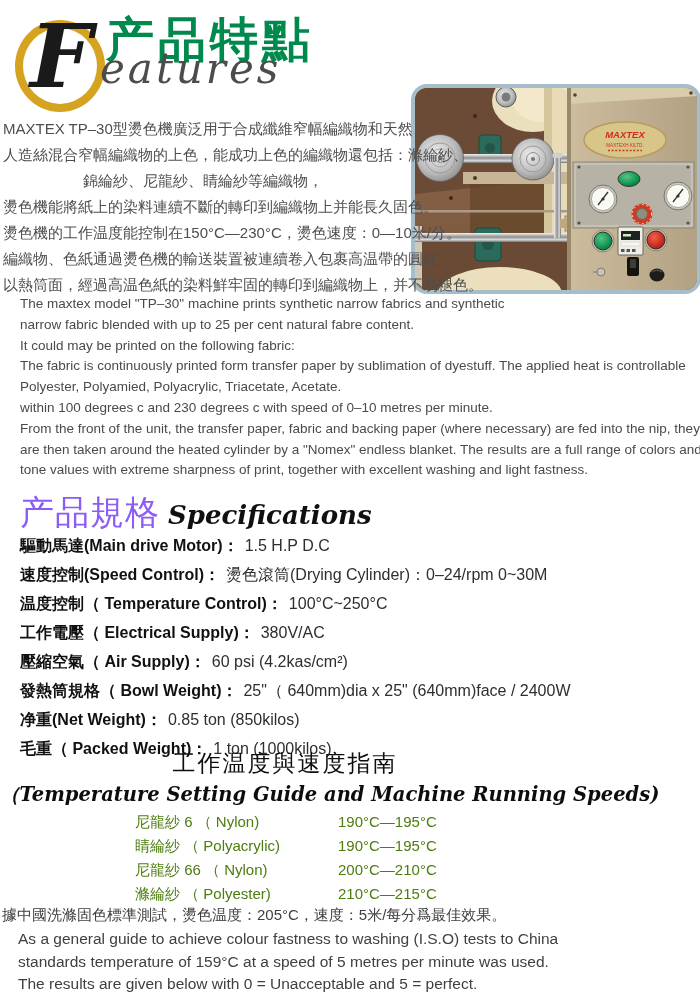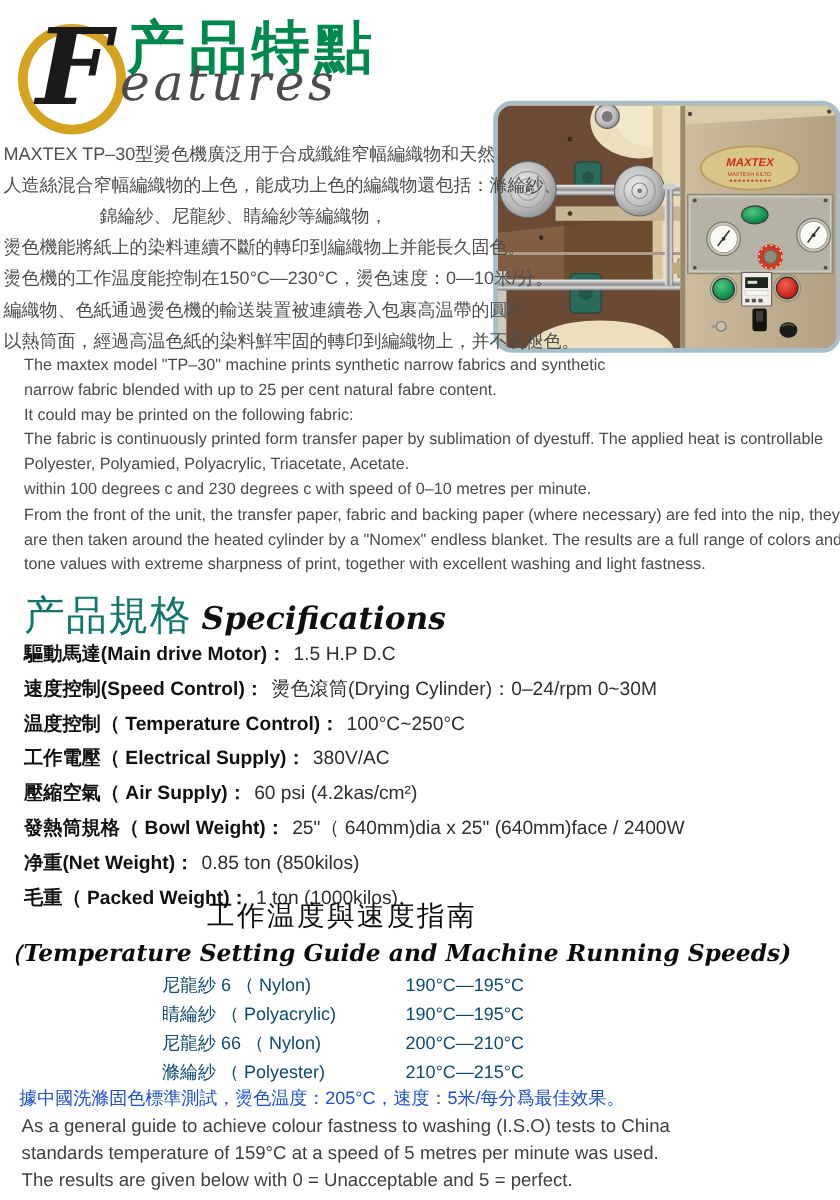--- a/index.html
+++ b/index.html
@@ -20,41 +20,41 @@
          border-radius:16px;overflow:hidden;background:#fdba74;}
 
   
   .intro-cn{position:absolute;left:3px;top:116px;width:400px;text-align:center;}
   .intro-cn .cn-line{height:26px;line-height:26px;font-size:15px;color:#4e4e4e;white-space:nowrap;}
   .intro-en{position:absolute;left:20px;top:294px;width:672px;}
   .intro-en .en-line{height:20.8px;line-height:20.8px;font-size:13.5px;color:#4a4a4a;white-space:nowrap;}
 
   
   .spec-head{position:absolute;left:20px;top:490px;white-space:nowrap;}
-  .spec-head-cn{font-size:34px;color:#0f766e;font-weight:500;letter-spacing:1px;font-family:Liberation Serif, serif;}
+  .spec-head-cn{font-size:34px;color:#8b5cf6;font-weight:500;letter-spacing:1px;font-family:Liberation Serif, serif;}
   .spec-head-en{font-family:"DejaVu Serif","Liberation Serif",serif;font-style:italic;font-weight:bold;
                 font-size:26px;color:#101010;margin-left:8px;}
   .spec-list{position:absolute;left:20px;top:531px;width:660px;}
   .spec-line{height:29px;line-height:29px;font-size:16px;white-space:nowrap;}
   .spec-label{font-weight:bold;color:#111;}
   .spec-value{color:#2e2e2e;margin-left:6px;}
 
   
   .guide-title-cn{position:absolute;left:0;top:748px;width:570px;text-align:center;
                   font-size:23px;font-weight:500;color:#0d0d0d;letter-spacing:2px;}
   .guide-title-en{position:absolute;left:0;top:781px;width:570px;text-align:center;
                   font-family:"DejaVu Serif","Liberation Serif",serif;font-style:italic;font-weight:bold;
                   font-size:19.5px;color:#0d0d0d;white-space:nowrap;}
   .guide-table{position:absolute;left:0;top:810px;width:570px;}
-  .guide-row{position:relative;height:24px;line-height:24px;font-size:15px;color:#0c4a6e;}
+  .guide-row{position:relative;height:24px;line-height:24px;font-size:15px;color:#4d7c0f;}
   .guide-fabric{position:absolute;left:135px;white-space:nowrap;}
   .guide-temp{position:absolute;left:338px;white-space:nowrap;}
 
   
-  .note-cn{position:absolute;left:16px;top:906px;font-size:15px;color:#1d4ed8;white-space:nowrap;}
+  .note-cn{position:absolute;left:2px;top:906px;font-size:15px;color:#404040;white-space:nowrap;}
   .note-en{position:absolute;left:18px;top:928px;}
   .note-en .en-note-line{height:22.5px;line-height:22.5px;font-size:15.5px;color:#3f3f3f;white-space:nowrap;}
 </style>
 </head>
 <body>
 
 <div class="page">
 
   <div class="abs" style="left:0;top:0;width:700px;height:115px;">
     <div class="logo-ring"></div>

